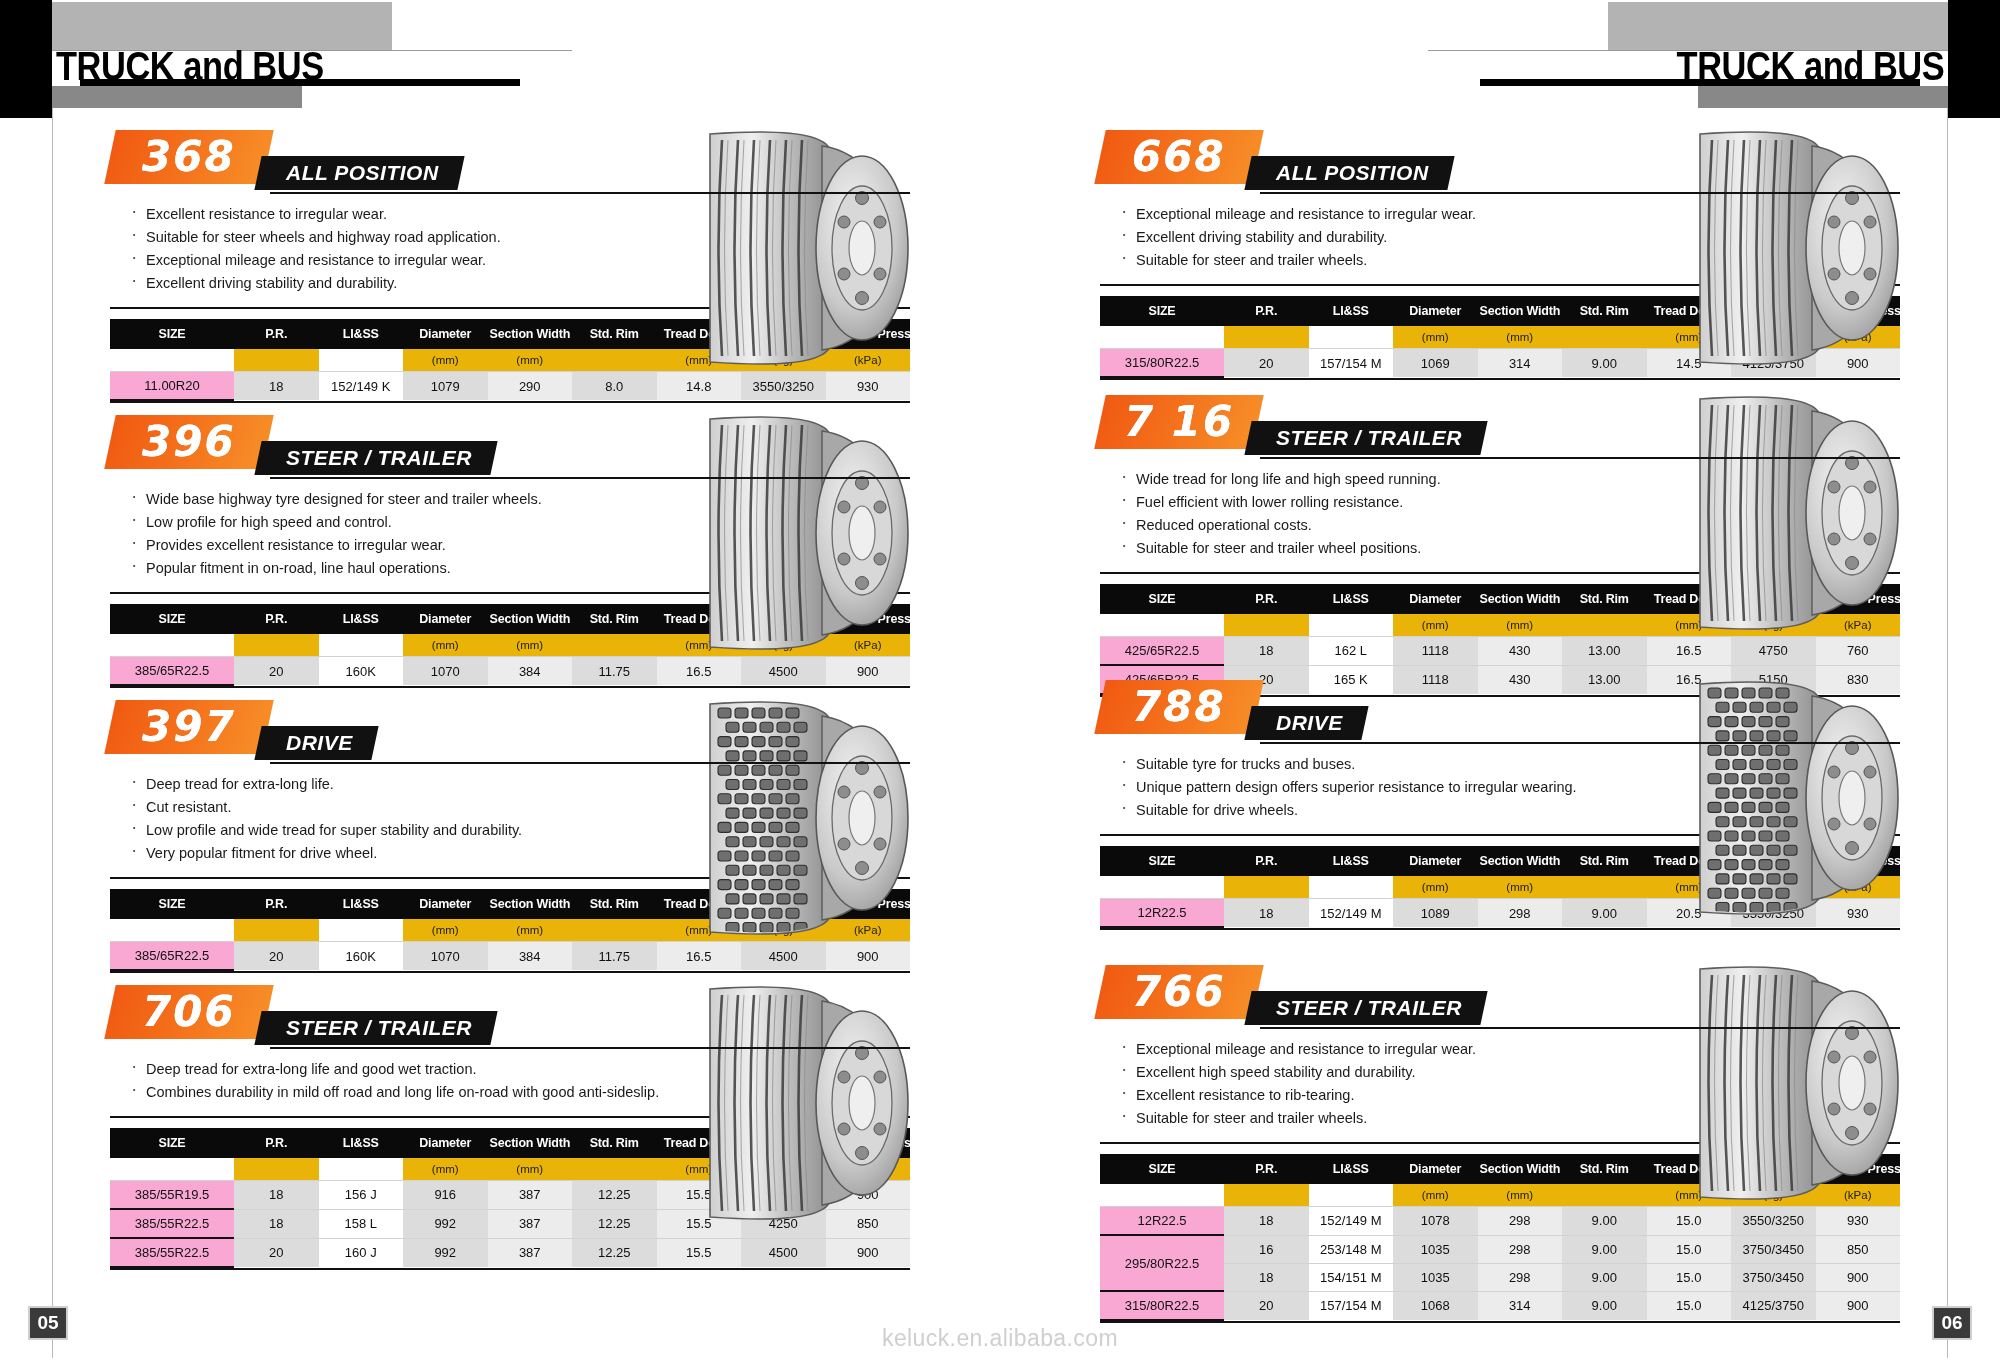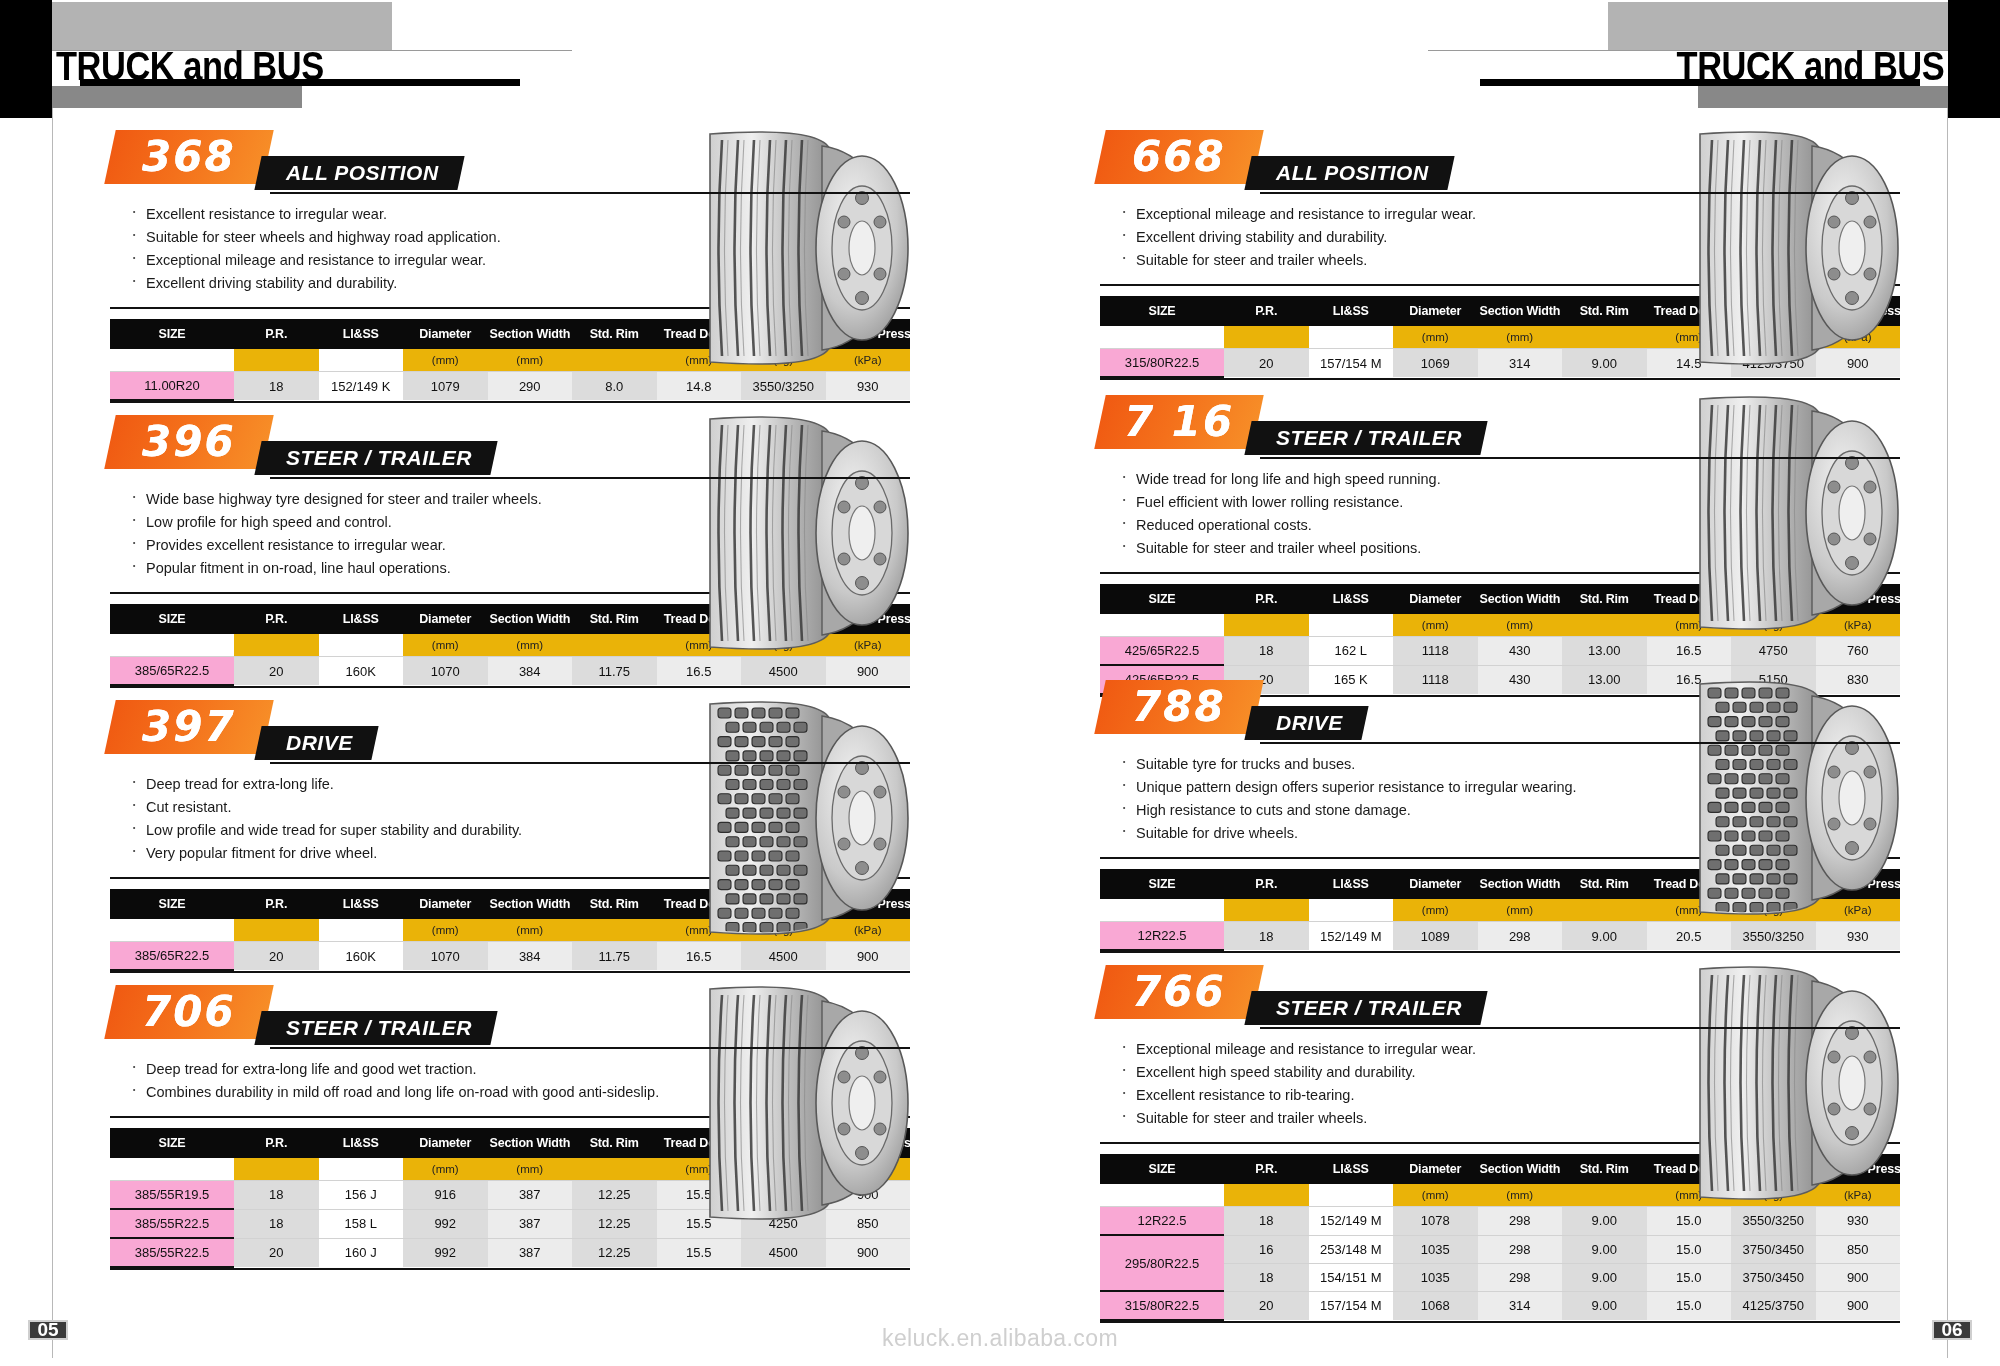--- a/index.html
+++ b/index.html
@@ -122,21 +122,21 @@
 
   
   .tyre{
     position:absolute;right:-26px;top:-6px;width:232px;height:248px;
     overflow:hidden;pointer-events:none;
   }
   .tyre svg{display:block;}
 
   
   .pageno{
-    position:absolute;bottom:26px;width:40px;height:20px;background:#3a3a3a;
+    position:absolute;bottom:26px;width:40px;height:34px;background:#3a3a3a;
     color:#fff;font-size:19px;font-weight:bold;display:flex;
     align-items:center;justify-content:center;
     border:2px solid #cfcfcf;box-sizing:border-box;
   }
   .pageno.l{left:28px;}
   .pageno.r{right:28px;}
 
   
   .watermark{
     position:absolute;left:0;right:0;bottom:14px;text-align:center;
@@ -1012,21 +1012,20 @@
             <span>788</span>
           </div>
           <div class="cat">
             <span>DRIVE</span>
           </div>
           <div class="cat-rule"></div>
         </div>
         <ul class="bullets">
           <li>Suitable tyre for trucks and buses.</li>
           <li>Unique pattern design offers superior resistance to irregular wearing.</li>
-          <li>High resistance to cuts and stone damage.</li>
           <li>Suitable for drive wheels.</li>
         </ul>
         <div class="tbl-toprule"></div>
         <table class="spec">
           <thead>
             <tr>
               <th class="size">SIZE</th>
               <th class="">P.R.</th>
               <th class="">LI&amp;SS</th>
               <th class="">Diameter</th>

